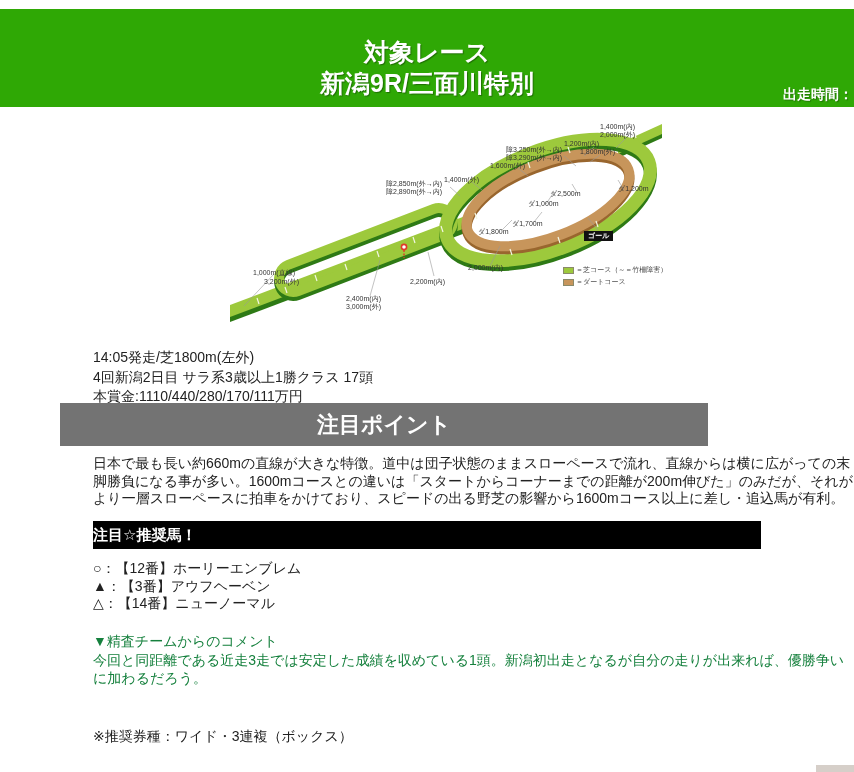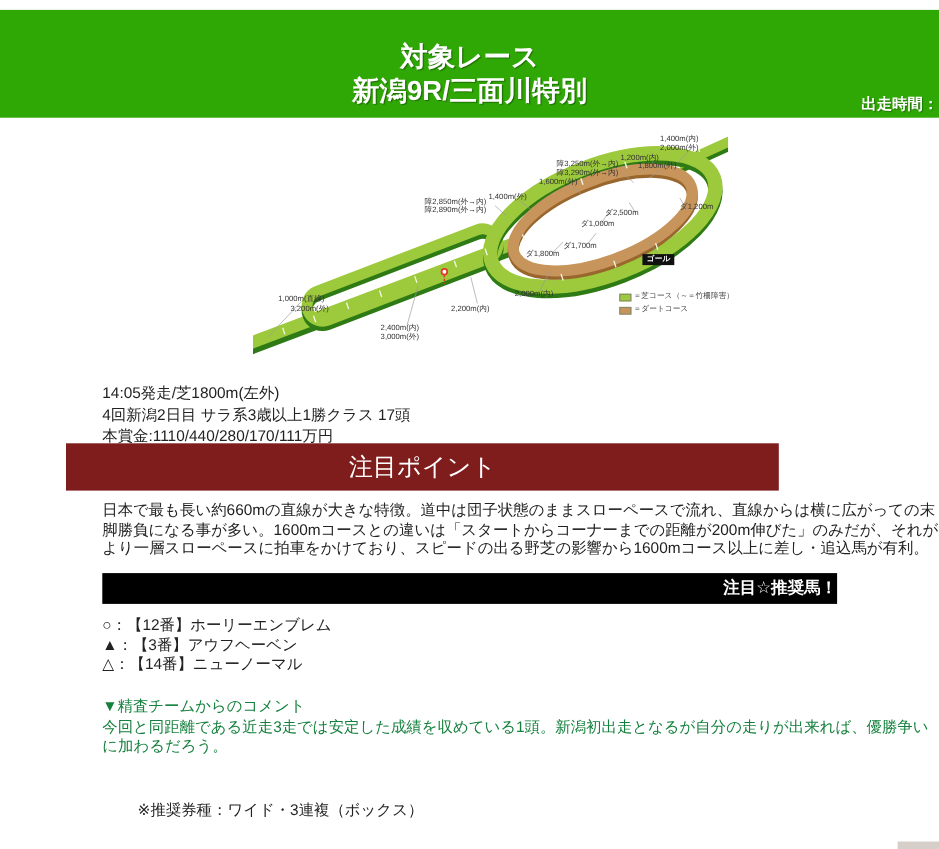--- a/index.html
+++ b/index.html
@@ -33,38 +33,38 @@
     font-size:7px;line-height:8px;font-weight:bold;padding:1px 4px;white-space:nowrap;
   }
   .legend{position:absolute;left:335px;top:144px;font-size:7px;line-height:12px;color:#444;}
   .legend-row{display:flex;align-items:center;height:12px;white-space:nowrap;}
   .legend-swatch{width:11px;height:7px;margin-right:2px;border:1px solid #8a8a6a;box-sizing:border-box;}
   .sw-turf{background:#9dc93c;}
   .sw-dirt{background:#c7955b;}
   
   .race-info{position:absolute;left:93px;top:336px;font-size:14px;line-height:19.5px;color:#222;margin-top:12px;}
   .banner-green{
-    position:absolute;left:60px;top:403px;width:648px;height:43px;background:#7f1d1d;
-    color:#fff;font-size:22px;font-weight:normal;text-align:center;line-height:43px;
+    position:absolute;left:60px;top:403px;width:648px;height:43px;background:#737373;
+    color:#fff;font-size:22px;font-weight:bold;text-align:center;line-height:43px;
   }
   .course-note{
     position:absolute;left:93px;top:455px;width:760px;margin:0;
     font-size:14px;line-height:17.5px;color:#222;
   }
   .banner-black{
     position:absolute;left:93px;top:521px;width:668px;height:28px;background:#000;
-    color:#fff;font-size:15px;font-weight:bold;text-align:right;line-height:28px;
+    color:#fff;font-size:15px;font-weight:bold;text-align:left;line-height:28px;
   }
   .horse-list{
     position:absolute;left:93px;top:560px;margin:0;padding:0;list-style:none;
     font-size:14px;line-height:17.5px;color:#222;
   }
   .comment{position:absolute;left:93px;top:632px;width:760px;font-size:14px;line-height:18.5px;color:#15803d;}
   .comment p{margin:0;}
-  .ticket{position:absolute;left:93px;top:728px;font-size:14px;color:#222;white-space:nowrap;margin-left:32px;}
+  .ticket{position:absolute;left:93px;top:728px;font-size:14px;color:#222;white-space:nowrap;}
   .corner-box{position:absolute;right:0;bottom:0;width:38px;height:7px;background:#d6cfc9;}
 </style>
 </head>
 <body>
 
 <div class="page">
 
   <div class="header">
     <div class="title">
       <div>対象レース</div>

